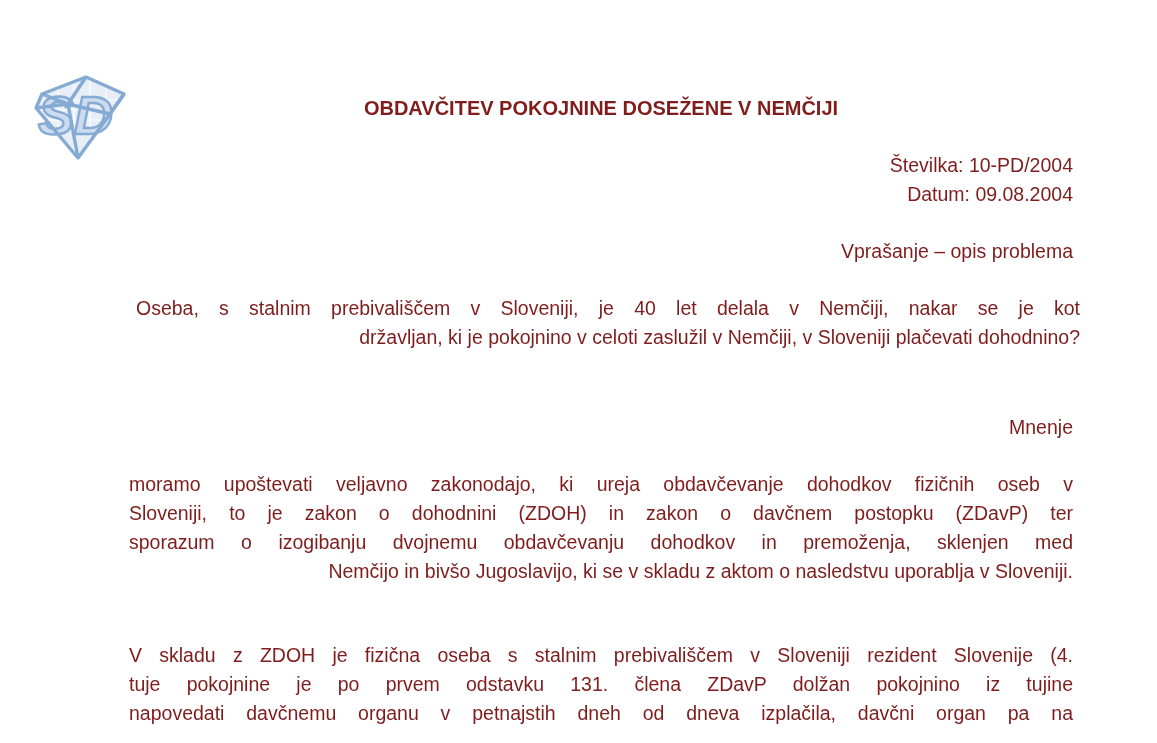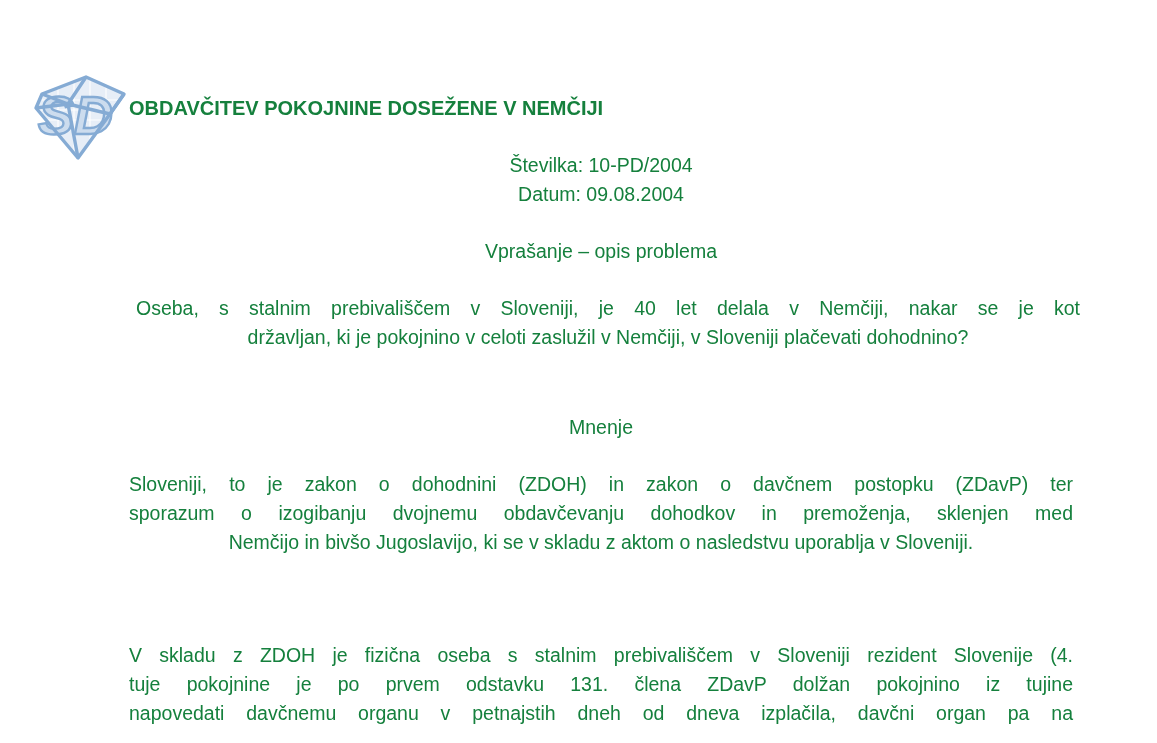--- a/index.html
+++ b/index.html
@@ -6,45 +6,45 @@
   body {
     font-family: "Liberation Sans", "DejaVu Sans", sans-serif;
     background: #ffffff;
   }
   .page {
     position: relative;
     width: 1157px;
     height: 743px;
     background: #ffffff;
     overflow: hidden;
-    color: #15803d;
+    color: #7f1d1d;
   }
   .col {
     position: absolute;
     left: 129px;
     width: 944px;
   }
   .doc-title {
     top: 94px;
-    text-align: left;
+    text-align: center;
     font-weight: bold;
     font-size: 20px;
     line-height: 29px;
   }
   .meta-block { top: 151px; }
   .q-heading  { top: 237px; }
   .para-q     { top: 294px; margin-left: 7px; }
   .o-heading  { top: 413px; }
   .para-o1    { top: 470px; }
   .para-o2    { top: 641px; }
   .line {
     font-size: 19.5px;
     line-height: 29px;
     height: 29px;
-    text-align: center;
+    text-align: right;
     white-space: normal;
   }
   .jline {
     font-size: 19.5px;
     line-height: 29px;
     height: 29px;
     text-align: justify;
     text-align-last: justify;
   }
   .logo {
@@ -97,20 +97,21 @@
   <div class="col q-heading line">Vprašanje – opis problema</div>
 
   <div class="col para-q">
     <div class="jline">Oseba, s stalnim prebivališčem v Sloveniji, je 40 let delala v Nemčiji, nakar se je kot</div>
     <div class="line">državljan, ki je pokojnino v celoti zaslužil v Nemčiji, v Sloveniji plačevati dohodnino?</div>
   </div>
 
   <div class="col o-heading line">Mnenje</div>
 
   <div class="col para-o1">
+    <div class="jline">moramo upoštevati veljavno zakonodajo, ki ureja obdavčevanje dohodkov fizičnih oseb v</div>
     <div class="jline">Sloveniji, to je zakon o dohodnini (ZDOH) in zakon o davčnem postopku (ZDavP) ter</div>
     <div class="jline">sporazum o izogibanju dvojnemu obdavčevanju dohodkov in premoženja, sklenjen med</div>
     <div class="line">Nemčijo in bivšo Jugoslavijo, ki se v skladu z aktom o nasledstvu uporablja v Sloveniji.</div>
   </div>
 
   <div class="col para-o2">
     <div class="jline">V skladu z ZDOH je fizična oseba s stalnim prebivališčem v Sloveniji rezident Slovenije (4.</div>
     <div class="jline">tuje pokojnine je po prvem odstavku 131. člena ZDavP dolžan pokojnino iz tujine</div>
     <div class="jline">napovedati davčnemu organu v petnajstih dneh od dneva izplačila, davčni organ pa na</div>
   </div>

